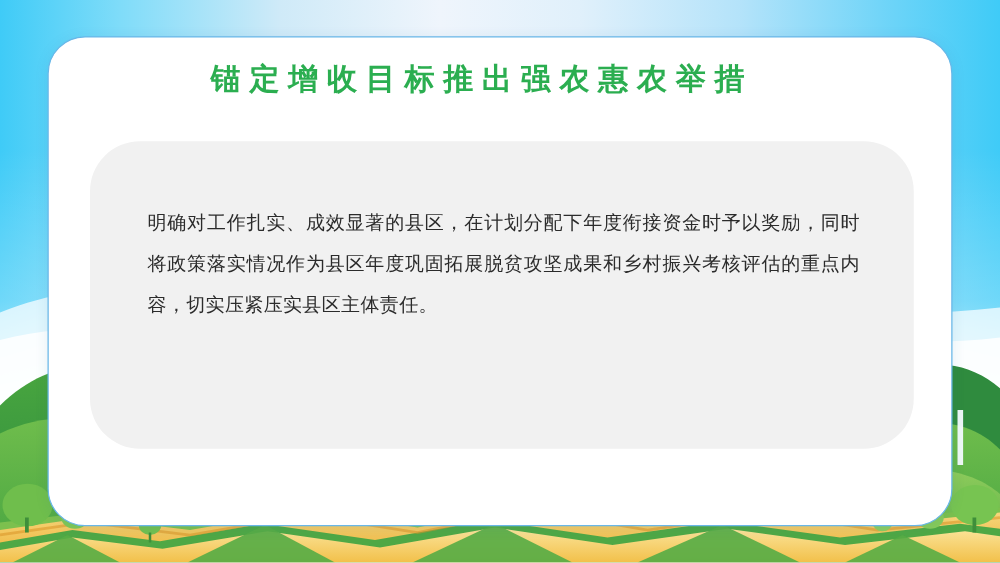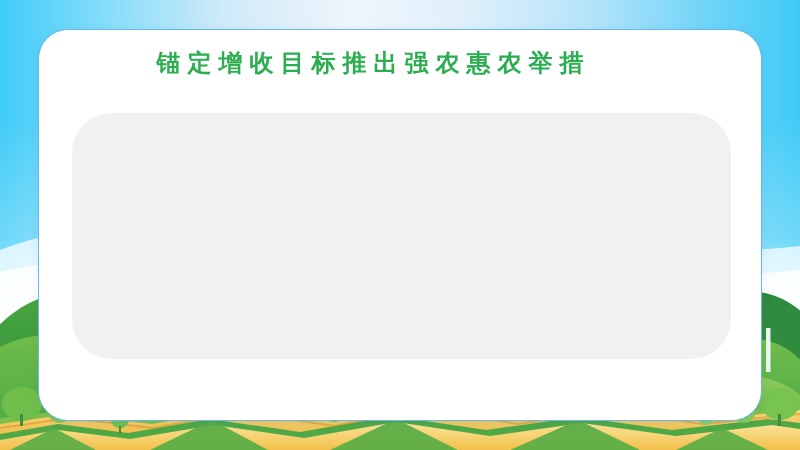--- a/index.html
+++ b/index.html
@@ -47,21 +47,21 @@
     background: #ffffff;
     border: 1.4px solid #69B7E8;
     border-radius: 30px;
     box-sizing: border-box;
     box-shadow: 0 2px 10px rgba(40,110,160,0.10);
   }
 
   
   .title {
     position: absolute;
-    left: 0;
+    left: 12px;
     top: 47px;
     width: 740px;
     text-align: center;
     font-size: 24px;
     font-weight: bold;
     letter-spacing: 7px;
     color: #2BAE50;
     text-indent: 7px;
     white-space: nowrap;
     z-index: 6;
@@ -226,14 +226,15 @@
     </g>
   </svg>
 
   <div class="card"></div>
 
   <div class="title">锚定增收目标推出强农惠农举措</div>
 
   <div class="panel"></div>
 
 
+  <div class="body-text">明确对工作扎实、成效显著的县区，在计划分配下年度衔接资金时予以奖励，同时将政策落实情况作为县区年度巩固拓展脱贫攻坚成果和乡村振兴考核评估的重点内容，切实压紧压实县区主体责任。</div>
 
 </div>
 
 </body></html>

